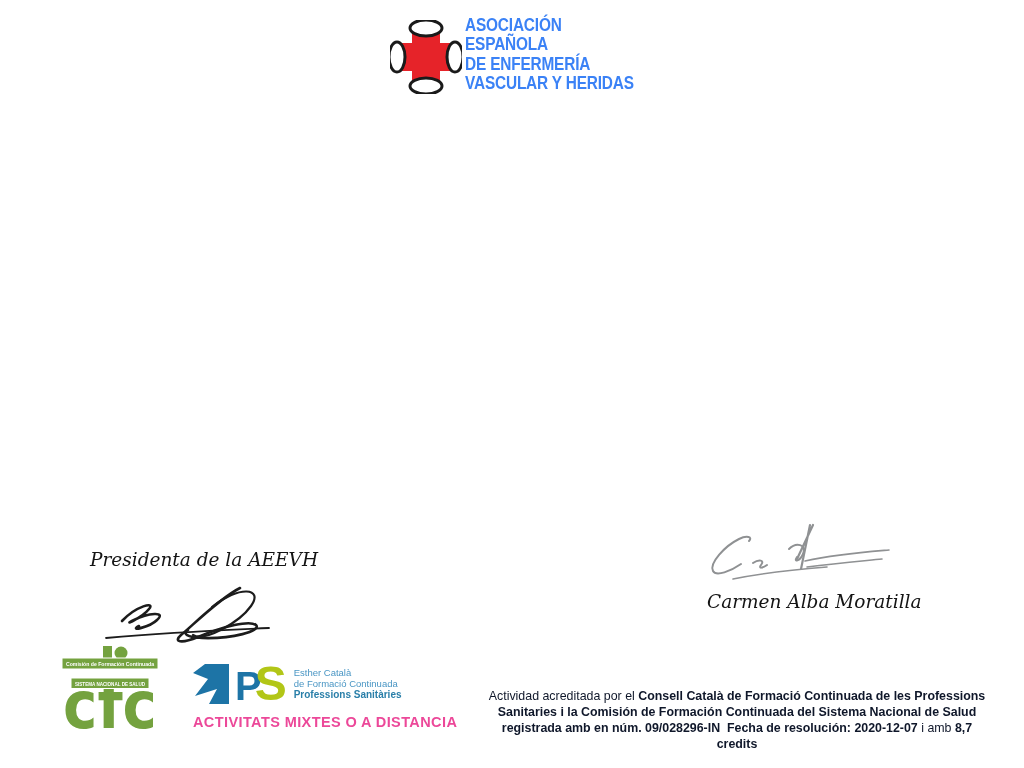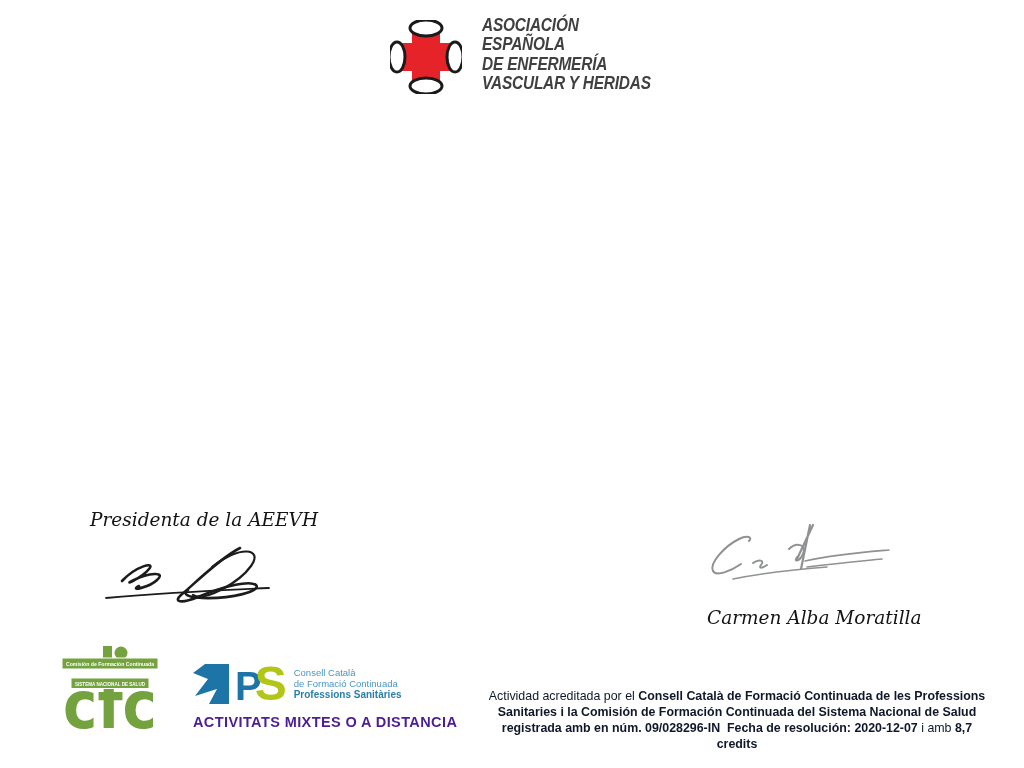--- a/index.html
+++ b/index.html
@@ -3,51 +3,51 @@
 <meta charset="utf-8">
 <style>
   html,body{margin:0;padding:0;background:#fff;}
   .page{
     position:relative;width:1024px;height:768px;background:#ffffff;overflow:hidden;
     font-family:"Liberation Sans",sans-serif;
   }
   
   .assoc{position:absolute;left:390px;top:20px;display:flex;align-items:flex-start;}
   .assoc-cross{width:72px;height:74px;flex:0 0 auto;}
-  .assoc-title{margin-left:20px;margin-top:-4px;color:#404040;font-style:italic;}
+  .assoc-title{margin-left:3px;margin-top:-4px;color:#3b82f6;}
   .assoc-title .tline{
     font-weight:bold;font-size:17.5px;line-height:19.4px;letter-spacing:-0.2px;
     transform:scaleX(0.88);transform-origin:left center;white-space:nowrap;
   }
   
   .sigblock{position:absolute;width:260px;color:#141414;}
   .sig-left{left:90px;top:509px;}
   .sig-right{left:707px;top:509px;}
   .sig-role,.sig-name{
     font-family:"DejaVu Serif","Liberation Serif",serif;
-    font-style:italic;font-size:18.5px;white-space:nowrap;color:#141414;
+    font-style:italic;font-size:18.5px;white-space:nowrap;color:#141414;margin-top:40px;
   }
   .sig-svg{display:block;}
   .sig-left .sig-svg{margin:8px 0 0 2px;}
   .sig-right .sig-svg{margin:12px 0 0 -10px;}
   .sig-left .sig-name{margin-top:3px;}
-  .sig-right .sig-name{margin-top:24px;}
+  .sig-right .sig-name{margin-top:8px;}
   
   .cfc-logo{position:absolute;left:62px;top:646px;width:96px;height:88px;}
   .ps-logo{position:absolute;left:193px;top:660px;width:250px;}
   .ps-row{display:flex;align-items:flex-start;}
   .ps-arrow{width:36px;height:40px;margin-top:4px;}
   .ps-letters{display:flex;align-items:flex-start;margin-left:6px;font-weight:bold;line-height:1;}
   .ps-p{font-size:40px;color:#1d74a6;margin-top:6px;}
   .ps-s{font-size:48px;color:#b2c617;margin-left:-7px;}
   .ps-textcol{margin-left:7px;margin-top:7px;line-height:11px;white-space:nowrap;}
   .ps-t1,.ps-t2{font-size:9.5px;color:#4a96c4;}
   .ps-t3{font-size:10px;font-weight:bold;color:#2a7fa9;}
   .ps-tagline{
-    margin-top:6px;font-size:14.5px;font-weight:bold;color:#4c1d95;
+    margin-top:6px;font-size:14.5px;font-weight:bold;color:#ec4899;
     letter-spacing:0.4px;white-space:nowrap;
   }
   
   .accred{
     position:absolute;left:482px;top:677px;width:510px;
     font-size:12.4px;line-height:15.8px;color:#0f172a;text-align:center;
     white-space:pre-wrap;
   }
   .accred b{font-weight:bold;}
 </style>
@@ -109,21 +109,21 @@
   <div class="ps-logo">
     <div class="ps-row">
       <svg class="ps-arrow" viewBox="0 0 36 40" xmlns="http://www.w3.org/2000/svg">
         <polygon points="12,0 36,0 36,40 16,40 24,25 2,32 15,15 0,9" fill="#1d74a6"></polygon>
       </svg>
       <div class="ps-letters">
         <span class="ps-p">P</span>
         <span class="ps-s">S</span>
       </div>
       <div class="ps-textcol">
-        <div class="ps-t1">Consell Català</div>
+        <div class="ps-t1">Esther Català</div>
         <div class="ps-t2">de Formació Continuada</div>
         <div class="ps-t3">Professions Sanitàries</div>
       </div>
     </div>
     <div class="ps-tagline">ACTIVITATS MIXTES O A DISTANCIA</div>
   </div>
 
   <p class="accred"><span>Actividad acreditada por el </span><b>Consell Català de Formació Continuada de les Professions Sanitaries i la Comisión de Formación Continuada del Sistema Nacional de Salud registrada amb en núm. 09/028296-IN  Fecha de resolución: 2020-12-07</b><span> i amb </span><b>8,7 credits</b></p>
 
 </div>

